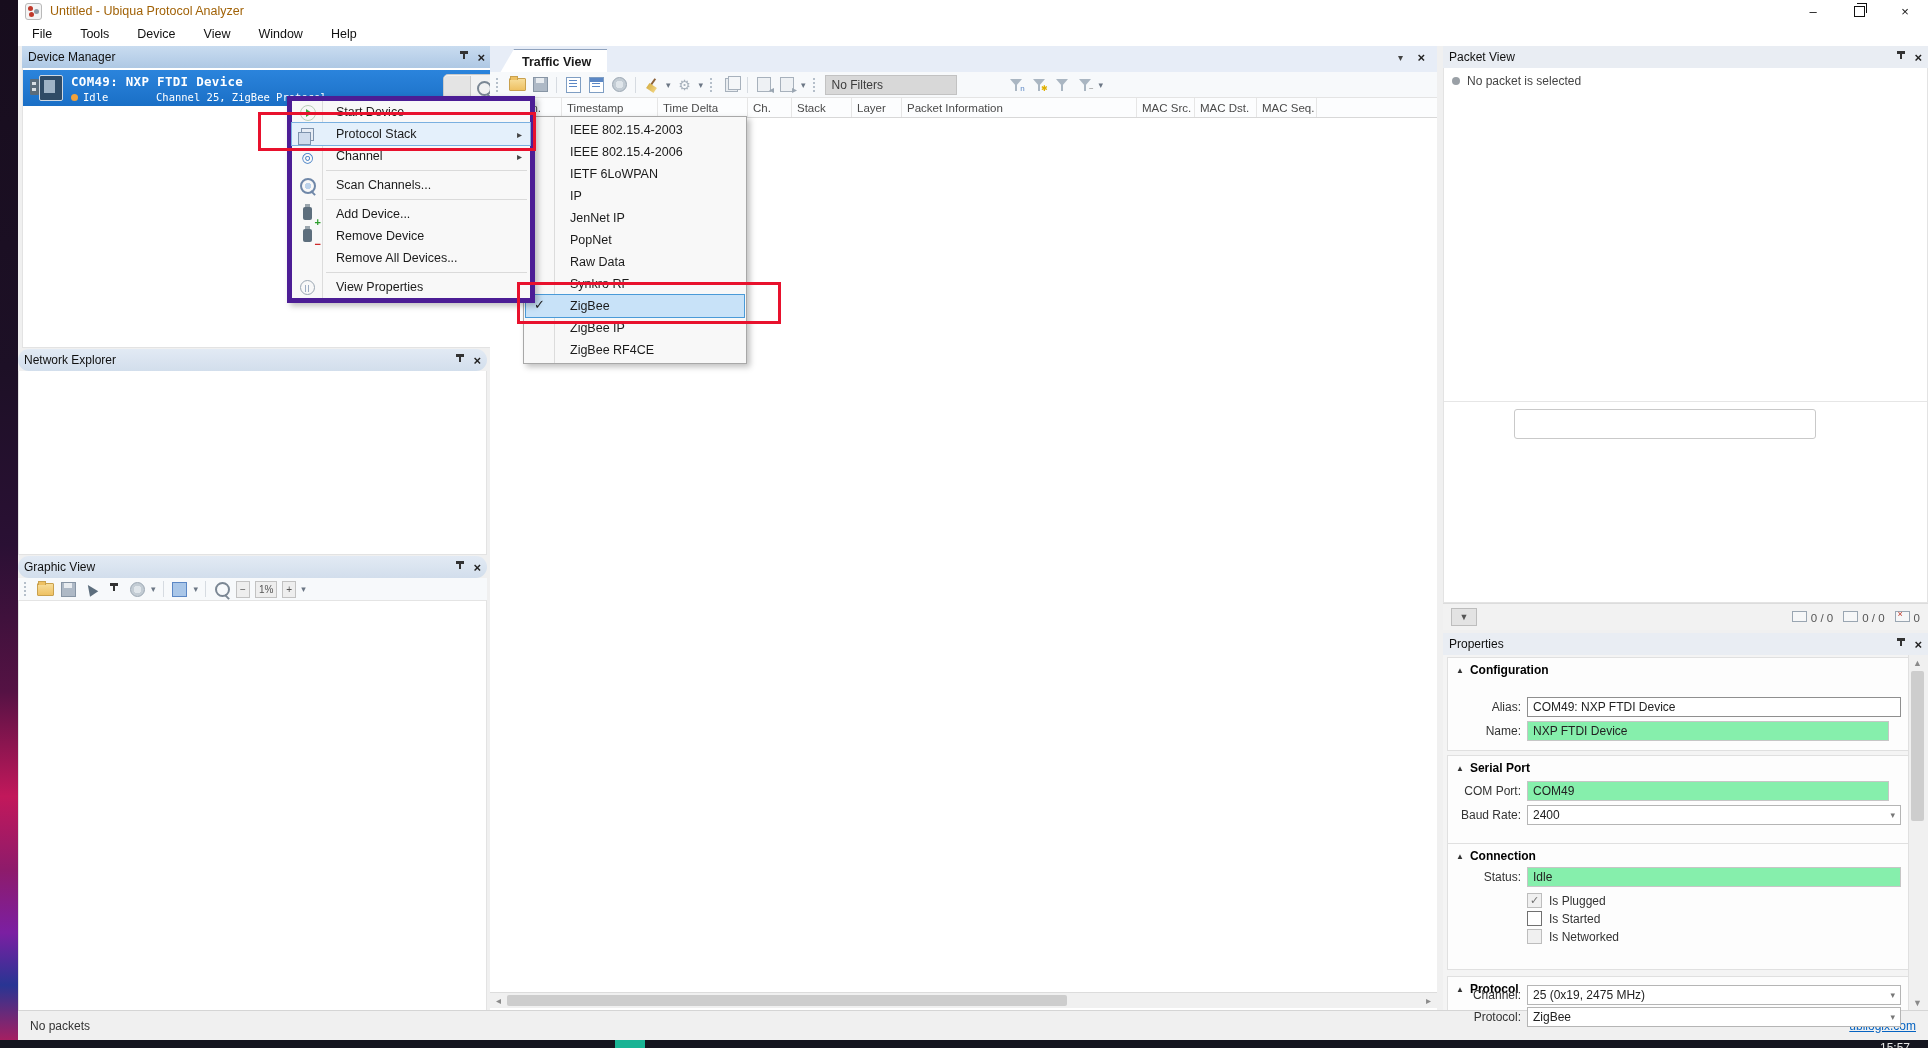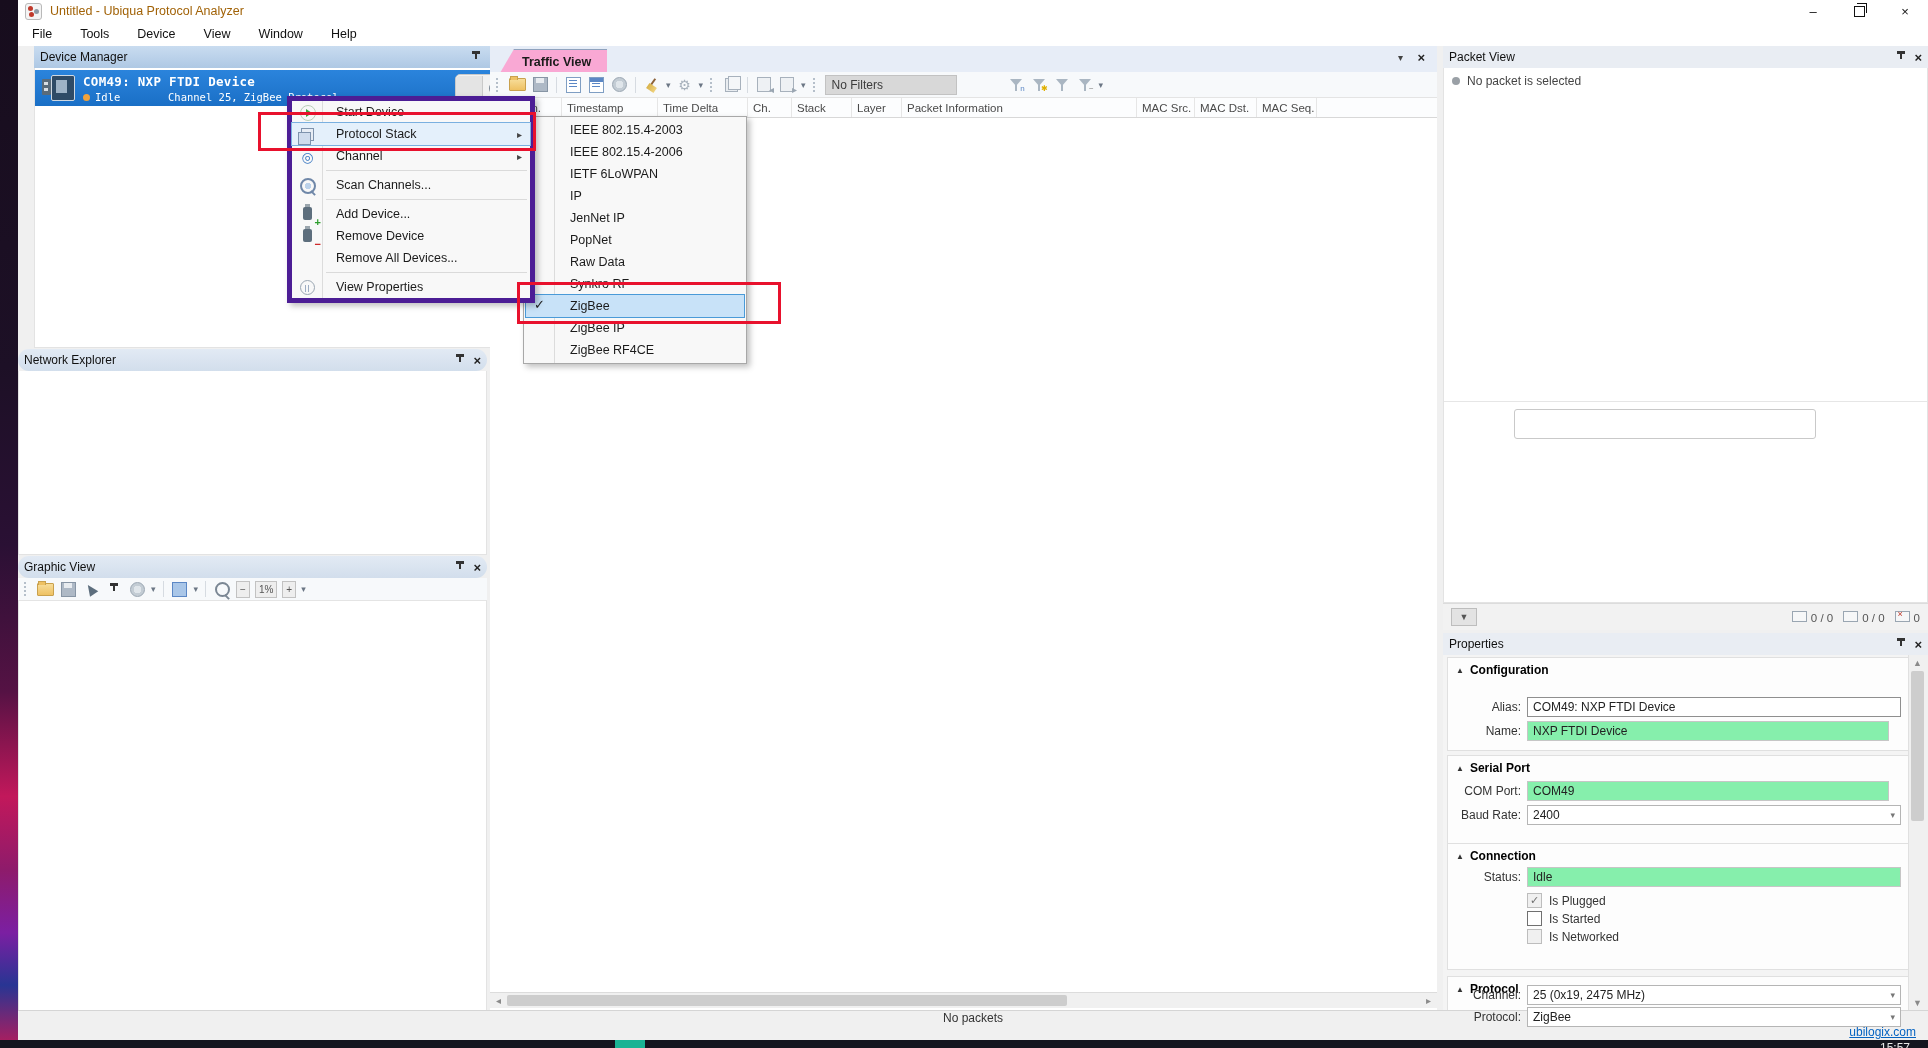--- a/index.html
+++ b/index.html
@@ -46,21 +46,21 @@
   .dev-name{position:absolute;left:48px;top:4px;font-family:"DejaVu Sans Mono",monospace;font-weight:bold;font-size:12.5px;letter-spacing:.3px;}
   .dev-sub{position:absolute;left:48px;top:21px;font-family:"DejaVu Sans Mono",monospace;font-size:10.5px;display:flex;align-items:center;gap:5px;}
   .dot-orange{width:7px;height:7px;border-radius:50%;background:#f0a23c;display:inline-block;}
   .dev-detail{position:absolute;left:133px;top:21px;font-family:"DejaVu Sans Mono",monospace;font-size:10.5px;}
   .dev-search{position:absolute;left:420px;top:4px;width:58px;height:26px;background:#f2f2f2;border:1px solid #c9c9c9;border-radius:5px;display:flex;align-items:center;}
   .dev-search .seg{width:26px;height:24px;background:#e4e4e4;border-right:1px solid #c9c9c9;border-radius:4px 0 0 4px;}
   .mag{width:11px;height:11px;border:2px solid #7b8794;border-radius:50%;position:relative;margin-left:6px;}
   .mag::after{content:"";position:absolute;left:9px;top:10px;width:2px;height:6px;background:#7b8794;transform:rotate(-45deg);}
   
   .tv-tabbar{background:#e7edf7;border-bottom:1px solid #98a8bf;}
-  .tv-tab{position:absolute;left:10px;top:3px;height:23px;background:#f9a8d4;padding:0 16px 0 22px;display:flex;align-items:center;
+  .tv-tab{position:absolute;left:10px;top:3px;height:23px;background:#ffffff;padding:0 16px 0 22px;display:flex;align-items:center;
           font-weight:bold;font-size:12.5px;clip-path:polygon(14px 0,100% 0,100% 100%,0 100%);border-top:1px solid #8fa2bd;}
   .tv-toolbar{background:#f7f9fb;display:flex;align-items:center;gap:5px;padding:0 4px;border-bottom:1px solid #e4e4e4;}
   .grip{width:3px;height:14px;border-left:2px dotted #b5bfca;margin:0 2px;}
   .tbsep{width:1px;height:16px;background:#d6dbe1;margin:0 2px;}
   .tbicon{width:18px;height:18px;position:relative;display:flex;align-items:center;justify-content:center;}
   .folder{width:15px;height:11px;background:linear-gradient(#f7dd9a,#eec163);border:1px solid #c9a14e;border-radius:1px;position:relative;}
   .folder::before{content:"";position:absolute;left:0;top:-3px;width:6px;height:3px;background:#eec163;border:1px solid #c9a14e;border-bottom:none;}
   .save{width:13px;height:13px;background:#aeb9c6;border:1px solid #8795a5;position:relative;}
   .save::after{content:"";position:absolute;left:2px;top:0;width:8px;height:5px;background:#e8ecf0;}
   .listic{width:13px;height:14px;background:#fff;border:1px solid #7f9ec3;position:relative;}
@@ -140,21 +140,21 @@
   .sm-row{height:22px;display:flex;align-items:center;padding-left:44px;position:relative;font-size:12.5px;color:#1b1b1b;}
   .sm-row.sel{background:#c8e2f8;outline:1px solid #4a9ad8;}
   .sm-check{position:absolute;left:8px;top:2px;font-size:13px;color:#222;}
   .redbox{border:3px solid #e8112d;z-index:60;pointer-events:none;}
   
   .gv-toolbar{background:#f7f9fb;display:flex;align-items:center;gap:5px;padding:0 4px;border-bottom:1px solid #e4e4e4;}
   .cursor-ic{width:0;height:0;border-left:5px solid transparent;border-right:5px solid transparent;border-bottom:11px solid #5d6e7d;transform:rotate(-35deg);}
   .bluebox-ic{width:13px;height:13px;background:#a9c6e8;border:1px solid #5b87c5;}
   .zoomchip{height:15px;border:1px solid #c2c2c2;background:#eee;display:flex;align-items:center;justify-content:center;padding:0 3px;color:#555;font-size:10px;}
   
-  .statusbar{background:#f0f0f0;border-top:1px solid #d5d5d5;display:flex;align-items:center;padding:0 12px;color:#333;flex-direction:column;}
+  .statusbar{background:#f0f0f0;border-top:1px solid #d5d5d5;display:flex;align-items:center;padding:0 12px;color:#333;}
   .weblink{margin-left:auto;color:#0563c1;text-decoration:underline;}
 </style>
 </head>
 <body>
 
 <div class="abs wallpaper"></div>
 <div class="abs taskbar">
   <div class="accent"></div>
   <div class="clock">15:57</div>
 </div>
@@ -179,21 +179,21 @@
 
   <div class="abs menubar">
     <div class="menuitem">File</div>
     <div class="menuitem">Tools</div>
     <div class="menuitem">Device</div>
     <div class="menuitem">View</div>
     <div class="menuitem">Window</div>
     <div class="menuitem">Help</div>
   </div>
 
-  <div class="abs" style="left:16px;top:46px;width:469px;height:303px;">
+  <div class="abs" style="left:4px;top:46px;width:469px;height:303px;">
     <div class="panel-header hdr-blue">
       <span>Device Manager</span>
       <span class="hdr-tools">
         <span class="pin-icon"></span>
         <span class="x-icon">×</span>
       </span>
     </div>
     <div class="white-body" style="height:279px;position:relative;">
       <div class="abs dev-row" style="left:0;top:2px;width:467px;height:36px;">
         <div class="dev-icon">

